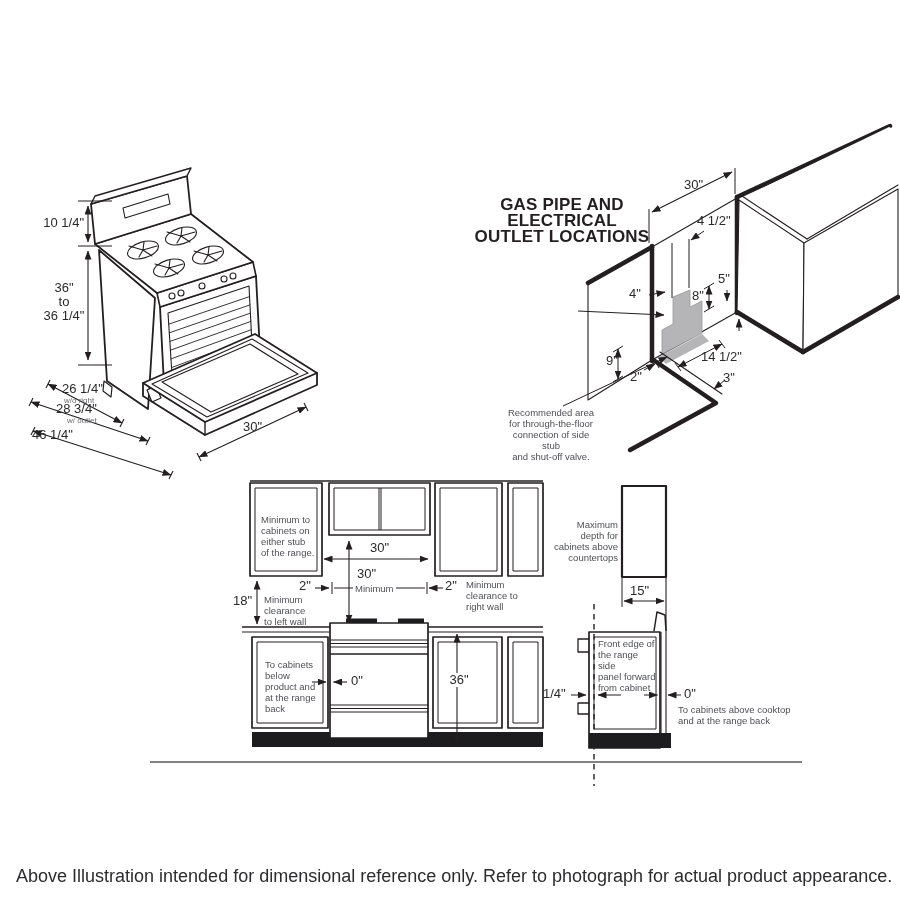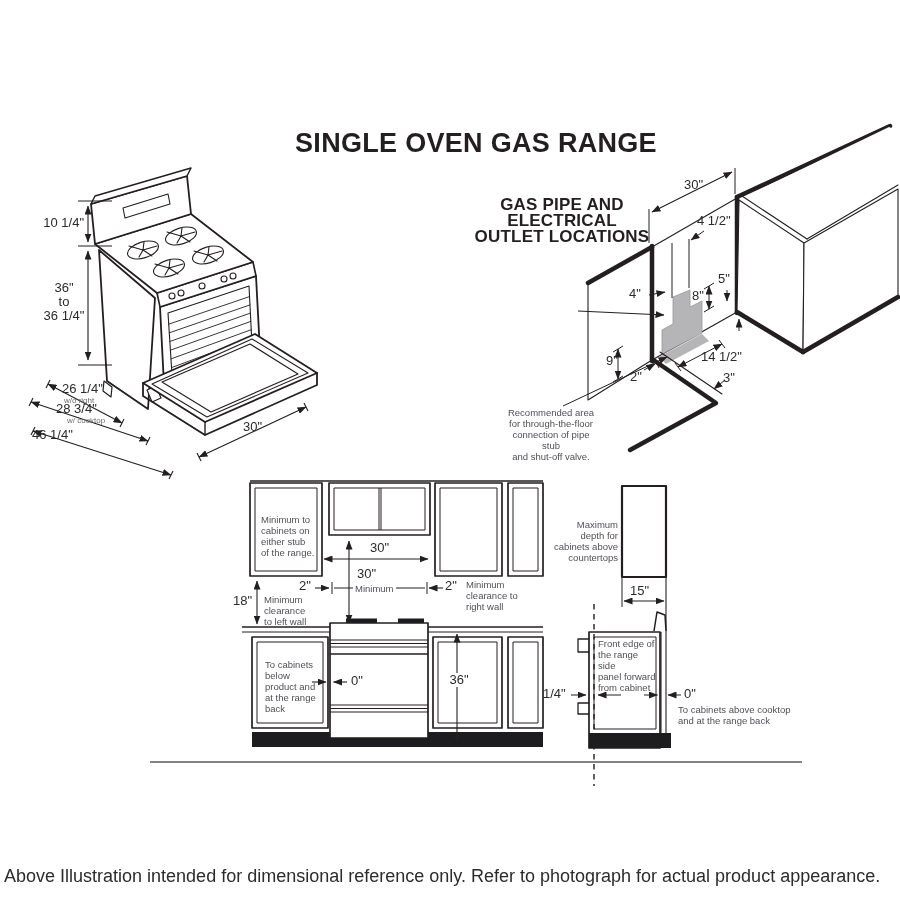--- a/index.html
+++ b/index.html
@@ -236,38 +236,37 @@
     <line x1="594" y1="604" x2="594" y2="786" stroke-width="1.4" stroke-dasharray="5.5 4.5"></line>
     <line x1="571" y1="695" x2="586" y2="695" marker-end="url(#ar)" stroke-width="1"></line>
     <line x1="598" y1="695" x2="621" y2="695" marker-start="url(#ar)" stroke-width="1"></line>
     <line x1="644" y1="695" x2="657.5" y2="695" marker-end="url(#ar)" stroke-width="1"></line>
     <line x1="681" y1="695" x2="668" y2="695" marker-end="url(#ar)" stroke-width="1"></line>
   </g>
 
   <line x1="150" y1="762" x2="802" y2="762" stroke="#58595b" stroke-width="1.6"></line>
 </svg>
 
-<div class="lbl ttl" style="left:126px;top:128px;width:700px;">SINGLE OVEN GAS RANGE</div>
 
 <div class="lbl rt" style="left:20px;top:216px;width:64px;">10 1/4"</div>
 <div class="lbl ctr" style="left:30px;top:281px;width:68px;">36"
 to
 36 1/4"</div>
 <div class="lbl" style="left:62px;top:382px;">26 1/4"</div>
 <div class="lbl tiny" style="left:64px;top:396px;">w/o right</div>
 <div class="lbl" style="left:56px;top:402px;">28 3/4"</div>
-<div class="lbl tiny" style="left:67px;top:416px;">w/ cooktop</div>
+<div class="lbl tiny" style="left:67px;top:416px;">w/ outlet</div>
 <div class="lbl" style="left:32px;top:428px;">46 1/4"</div>
 <div class="lbl" style="left:243px;top:420px;">30"</div>
 
 <div class="lbl hdg" style="left:462px;top:197px;width:200px;">GAS PIPE AND ELECTRICAL
 OUTLET LOCATIONS</div>
 <div class="lbl note ctr" style="left:505px;top:407px;width:92px;">Recommended area
 for through-the-floor
-connection of pipe stub
+connection of side stub
 and shut-off valve.</div>
 <div class="lbl" style="left:684px;top:178px;">30"</div>
 <div class="lbl" style="left:697px;top:214px;">4 1/2"</div>
 <div class="lbl" style="left:629px;top:287px;">4"</div>
 <div class="lbl" style="left:692px;top:289px;">8"</div>
 <div class="lbl" style="left:718px;top:272px;">5"</div>
 <div class="lbl" style="left:606px;top:354px;">9"</div>
 <div class="lbl" style="left:630px;top:370px;">2"</div>
 <div class="lbl" style="left:701px;top:350px;">14 1/2"</div>
 <div class="lbl" style="left:723px;top:371px;">3"</div>
@@ -303,15 +302,15 @@
 <div class="lbl" style="left:630px;top:584px;">15"</div>
 <div class="lbl note" style="left:598px;top:638px;width:60px;">Front edge of
 the range side
 panel forward
 from cabinet</div>
 <div class="lbl" style="left:543px;top:687px;">1/4"</div>
 <div class="lbl" style="left:684px;top:687px;">0"</div>
 <div class="lbl note" style="left:678px;top:704px;width:140px;">To cabinets above cooktop
 and at the range back</div>
 
-<div class="lbl ftr" style="left:4px;top:869px;">Above Illustration intended for dimensional reference only. Refer to photograph for actual product appearance.</div>
+<div class="lbl ftr" style="left:16px;top:869px;">Above Illustration intended for dimensional reference only. Refer to photograph for actual product appearance.</div>
 
 </div>
 
 </body></html>

